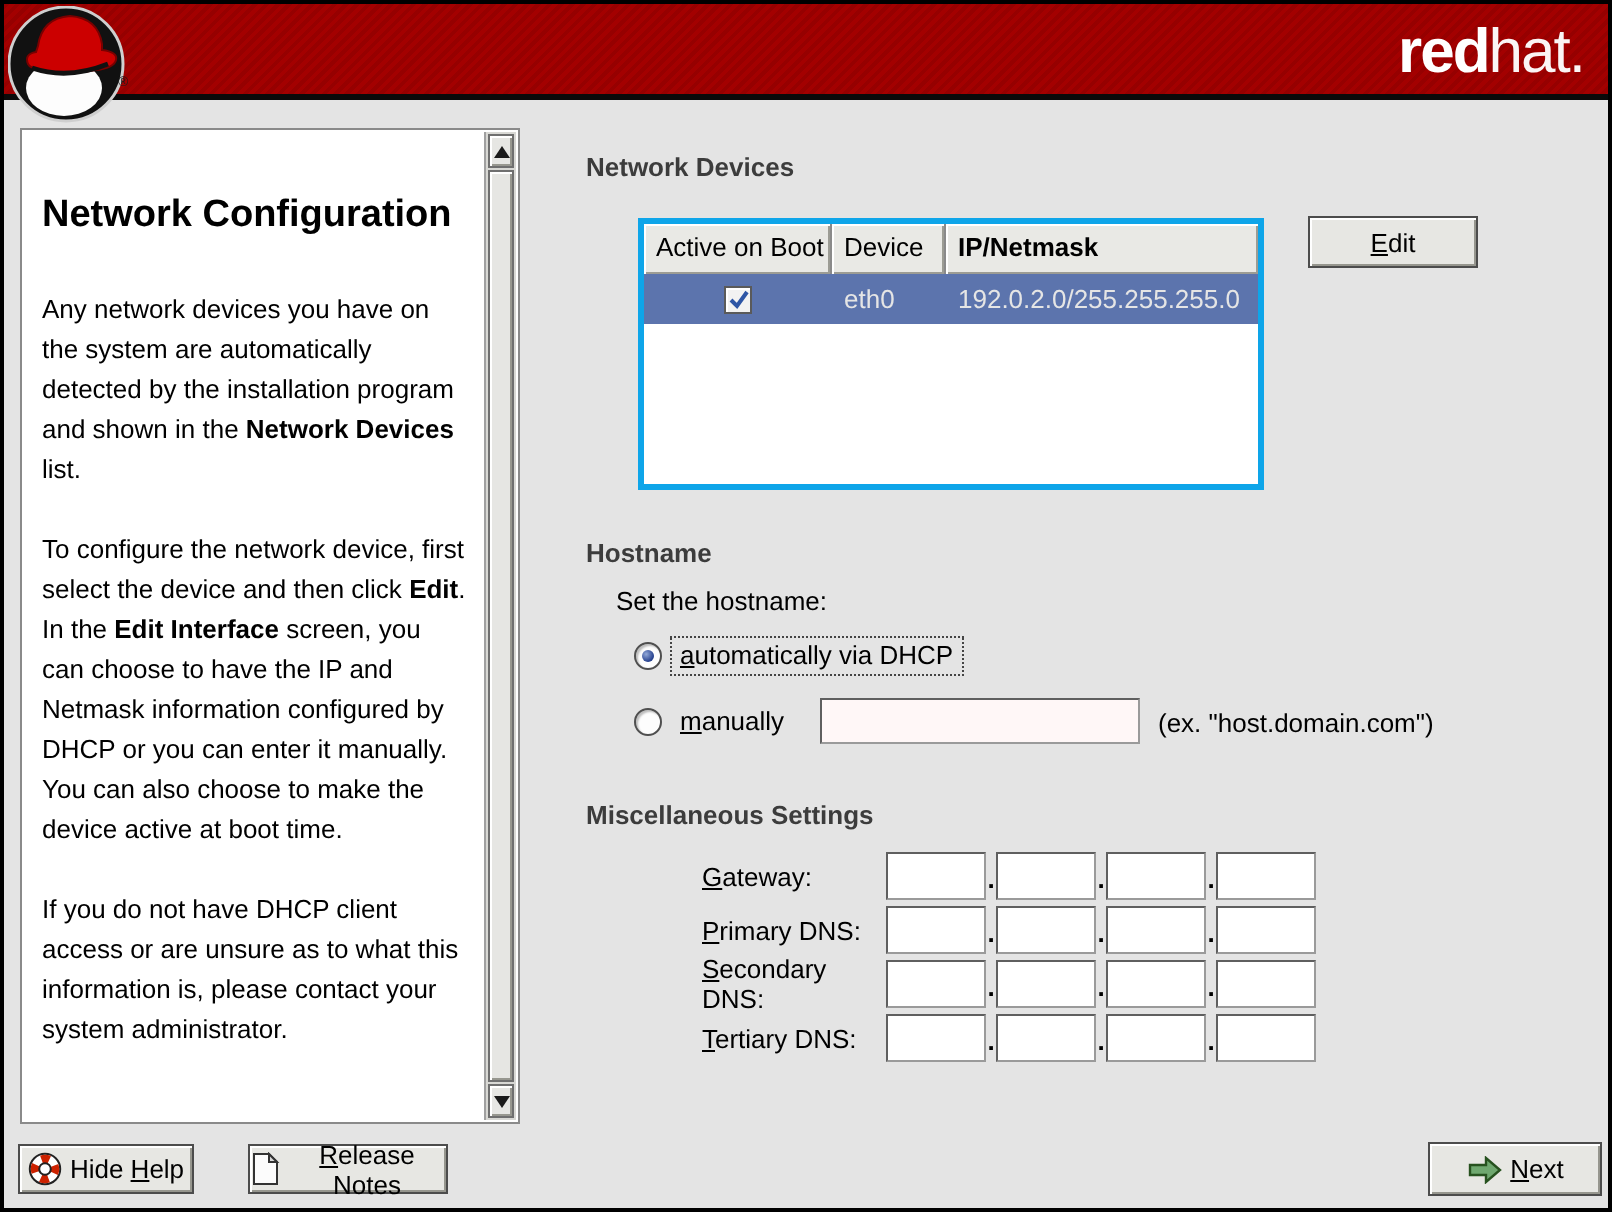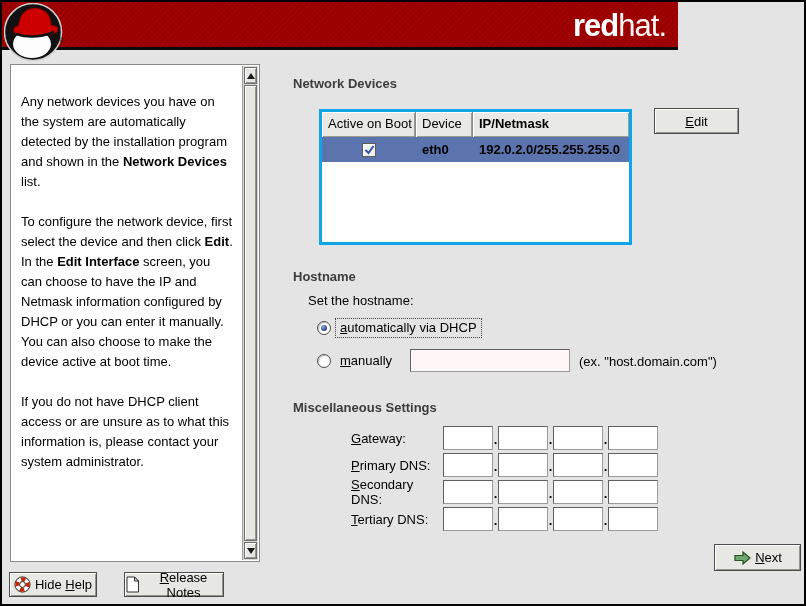--- a/index.html
+++ b/index.html
@@ -2,21 +2,21 @@
 <html><head>
 <meta charset="utf-8">
 <style>
   * { margin:0; padding:0; box-sizing:border-box; }
   html,body { width:806px; height:606px; }
   body { font-family:"Liberation Sans","DejaVu Sans",sans-serif; position:relative; background:#e4e4e4; }
 
   .window { position:absolute; inset:0; border:2px solid #000; background:#e4e4e4; overflow:hidden; }
 
   
-  .banner { position:absolute; left:0; top:0; width:676px; height:48px;
+  .banner { position:absolute; left:0; top:0; width:802px; height:48px;
             background:#a30000;
             background-image:repeating-linear-gradient(135deg, rgba(0,0,0,.08) 0 2px, rgba(0,0,0,0) 2px 4px);
             border-bottom:3px solid #0a0a0a; }
   .wordmark { position:absolute; right:12px; top:7px; color:#fff; font-size:31px; letter-spacing:-1px; line-height:34px; }
   .wm-bold { font-weight:bold; }
   .wm-light { font-weight:normal; opacity:.96; }
   .shadowman { position:absolute; left:2px; top:1px; width:62px; height:60px; }
 
   
   .help-panel { position:absolute; left:8px; top:62px; width:250px; height:498px;
@@ -45,21 +45,21 @@
   
   .devices-table { position:absolute; left:317px; top:107px; width:313px; height:136px;
                    background:#fff; border:3px solid #0ea5e9; }
   .thead { display:flex; height:25px; }
   .th { background:#e9e9e5; border-right:1px solid #8a8a8a;
         box-shadow:inset 1px 1px 0 #fff, inset -1px -1px 0 #9c9c94;
         font-size:13px; line-height:24px; padding-left:6px; color:#000; white-space:nowrap; overflow:hidden; }
   .th:last-child { border-right:none;font-weight:bold; }
   .c1 { width:94px; } .c2 { width:57px; } .c3 { flex:1; }
   .trow { display:flex; height:25px; align-items:center; }
-  .trow.selected { background:#5c74ad; color:#000000;font-weight:bold; }
+  .trow.selected { background:#5c74ad; color:#e5e5e5; }
   .td { font-size:13px; }
   .td.c1 { display:flex; justify-content:center; }
   .td.c2 { padding-left:6px; } .td.c3 { padding-left:6px; }
   .checkbox { width:14px; height:14px; background:#f2f2f2; border:1px solid #5a5a5a;
               box-shadow:inset 1px 1px 0 #fff; display:inline-flex; align-items:center; justify-content:center; }
   .checkbox svg { visibility:hidden; }
   .checkbox.on svg { visibility:visible; }
 
   
   .btn { position:absolute; background:#e7e7e3; border:1px solid #4c4c4c;
@@ -92,21 +92,21 @@
   .octet { width:50px; height:24px; background:#fff; border:1px solid #9a9a9a;
            border-top-color:#5f5f5f; border-left-color:#5f5f5f; font-size:13px; text-align:center; font-family:inherit; }
   .dot { width:5px; text-align:center; font-weight:bold; font-size:13px; align-self:flex-end; line-height:20px; }
 
   u { text-decoration:underline; }
 
   
   .hide-help-btn { left:7px; top:570px; width:88px; height:25px; }
   .release-notes-btn { left:122px; top:570px; width:100px; height:25px; }
   .back-btn { left:598px; top:569px; width:85px; height:27px; }
-  .next-btn { left:712px; top:542px; width:87px; height:27px; }
+  .next-btn { left:712px; top:569px; width:87px; height:27px; }
   .btn .icon { display:inline-flex; align-items:center; }
 </style>
 </head>
 <body>
 
 <div class="window">
 
   <div class="banner">
     <div class="wordmark">
       <span class="wm-bold">red</span><span class="wm-light">hat.</span>
@@ -117,20 +117,21 @@
       <circle cx="29" cy="29" r="28.5" fill="#111" stroke="#cfcfcf" stroke-width="1.5"></circle>
       <ellipse cx="28" cy="41" rx="19" ry="14" fill="#fdfdfd"></ellipse>
       <path d="M10 29 Q8 24 14 23 L15 20 Q17 6 31 5 Q45 6 47 19 L47 22 Q55 23 54 27 Q53 31 44 32 Q30 35 16 32 Q11 31 10 29 Z" fill="#cc0000" stroke="#7a0000" stroke-width="1"></path>
       <path d="M12 31 Q30 37 50 29" fill="none" stroke="#111" stroke-width="2.5"></path>
       <text x="55" y="40" font-size="7" fill="#1a1a1a">®</text>
     </svg>
   </div>
 
   <div class="help-panel">
     <div class="help-content">
+      <div class="help-title">Network Configuration</div>
       <p><span>Any network devices you have on the system are automatically detected by the installation program and shown in the </span><b>Network Devices</b><span> list.</span></p>
       <p><span>To configure the network device, first select the device and then click </span><b>Edit</b><span>. In the </span><b>Edit Interface</b><span> screen, you can choose to have the IP and Netmask information configured by DHCP or you can enter it manually. You can also choose to make the device active at boot time.</span></p>
       <p><span>If you do not have DHCP client access or are unsure as to what this information is, please contact your system administrator.</span></p>
     </div>
     <div class="scrollbar">
       <div class="sb-btn sb-up">
         <div class="tri-up"></div>
       </div>
       <div class="sb-thumb"></div>
       <div class="sb-btn sb-down">

